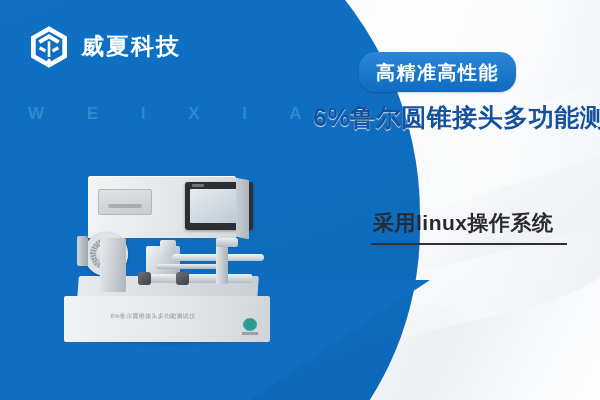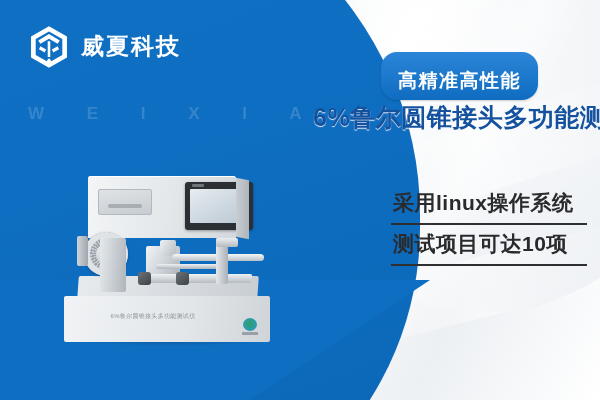--- a/index.html
+++ b/index.html
@@ -102,22 +102,22 @@
     font-size: 11px;
     font-weight: 700;
     letter-spacing: 3.1px;
     line-height: 1.2;
     margin-top: 1px;
   }
 
   
   .badge {
     position: absolute;
-    left: 381px; top: 52px;
-    padding: 16px 17px 6px;
+    left: 359px; top: 52px;
+    padding: 8px 17px 6px;
     border-radius: 16px;
     background: linear-gradient(180deg, #2b85d8 0%, #0f6cc0 100%);
     color: #ffffff;
     font-size: 19px;
     font-weight: 700;
     letter-spacing: 1.5px;
     box-shadow: 0 1px 2px rgba(0,0,0,.18);
     white-space: nowrap;
   }
   .headline {
@@ -127,23 +127,22 @@
     font-weight: 700;
     color: #14529f;
     letter-spacing: .5px;
     white-space: nowrap;
     text-shadow: 0 1px 1px rgba(255,255,255,.9);
   }
 
   
   .features {
     position: absolute;
-    left: 371px; top: 184px;
+    left: 371px; top: 204px;
     width: 196px;
-    margin-left: 20px;
   }
   .feature-row { position: relative; }
   .feature-text {
     font-size: 21px;
     font-weight: 700;
     color: #2a2a2c;
     letter-spacing: .5px;
     line-height: 1.0;
     padding: 8px 0 10px 2px;
     white-space: nowrap;
@@ -386,24 +385,20 @@
   </div>
 
   <div class="badge">高精准高性能</div>
   <div class="headline">6%鲁尔圆锥接头多功能测试仪</div>
 
   <div class="features">
     <div class="feature-row">
       <div class="feature-text">采用linux操作系统</div>
       <div class="feature-rule"></div>
     </div>
-    <div class="feature-row">
-      <div class="feature-text">测试项目可达10项</div>
-      <div class="feature-rule"></div>
-    </div>
   </div>
 
   <div class="machine">
     <div class="m-shadow"></div>
     <div class="m-body">
       <div class="m-plate">
         <div class="m-plate-slot"></div>
       </div>
       <div class="m-screen-frame">
         <div class="m-screen-led"></div>

